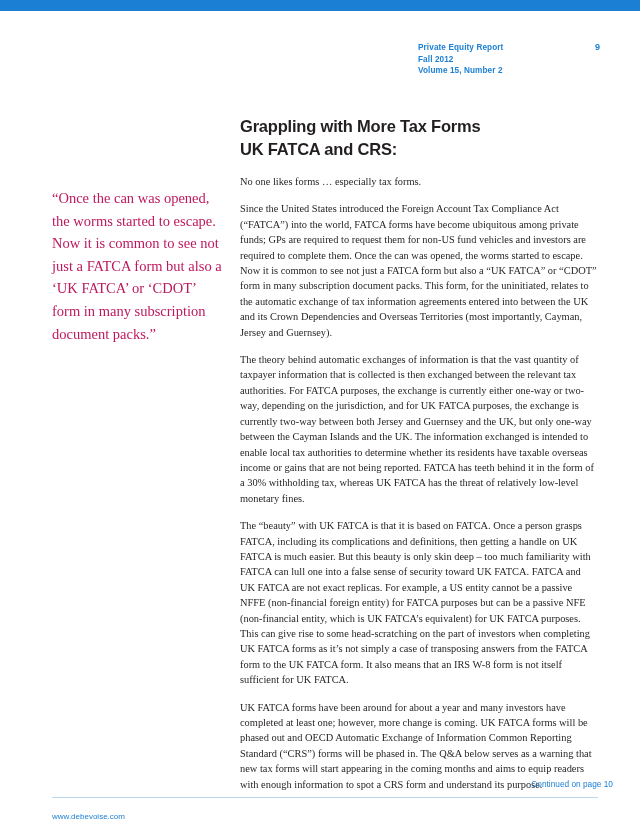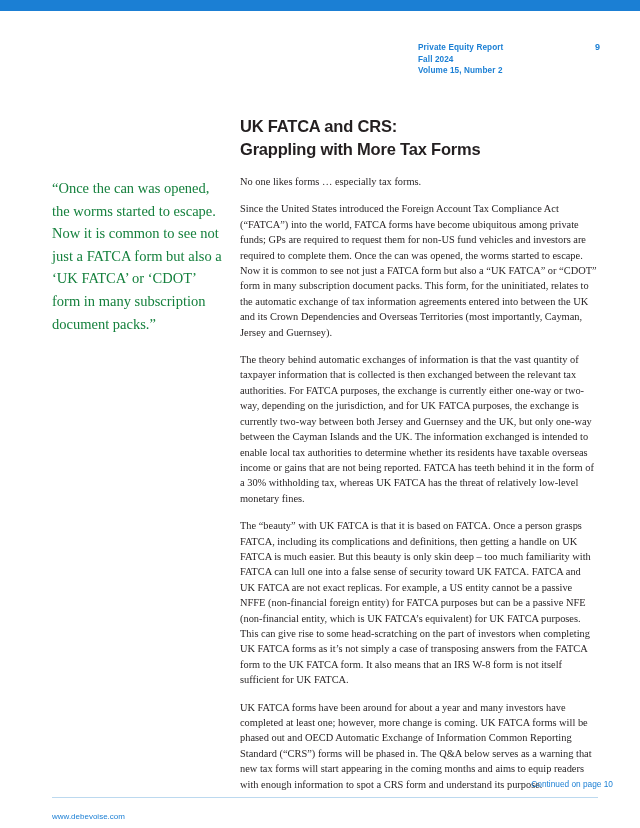--- a/index.html
+++ b/index.html
@@ -81,26 +81,26 @@
     line-height: 23px;
     letter-spacing: -0.2px;
   }
   .article-title .t-line {
     display: block;
   }
   
   .pullquote {
     position: absolute;
     left: 52px;
-    top: 177px;
+    top: 187px;
     width: 175px;
     font-family: "Liberation Serif", serif;
     font-size: 14.5px;
     line-height: 22.6px;
-    color: #15803d;
+    color: #be185d;
   }
   
   .body-col {
     position: absolute;
     left: 240px;
     top: 174px;
     width: 357px;
   }
   .body-col p {
     margin: 0 0 12px 0;
@@ -140,29 +140,29 @@
 </head>
 <body>
 
 <div class="page">
 
   <div class="top-bar"></div>
 
 
   <div class="header-right">
     <div class="hr-line">Private Equity Report</div>
-    <div class="hr-line">Fall 2024</div>
+    <div class="hr-line">Fall 2012</div>
     <div class="hr-line">Volume 15, Number 2</div>
   </div>
 
   <div class="page-number">9</div>
 
   <div class="article-title">
+    <span class="t-line">Grappling with More Tax Forms</span>
     <span class="t-line">UK FATCA and CRS:</span>
-    <span class="t-line">Grappling with More Tax Forms</span>
   </div>
 
   <div class="pullquote">“Once the can was opened, the worms started to escape. Now it is common to see not just a FATCA form but also a ‘UK FATCA’ or ‘CDOT’ form in many subscription document packs.”</div>
 
   <div class="body-col">
     <p>No one likes forms … especially tax forms.</p>
     <p>Since the United States introduced the Foreign Account Tax Compliance Act (“FATCA”) into the world, FATCA forms have become ubiquitous among private funds; GPs are required to request them for non-US fund vehicles and investors are required to complete them.  Once the can was opened, the worms started to escape. Now it is common to see not just a FATCA form but also a “UK FATCA” or “CDOT” form in many subscription document packs.  This form, for the uninitiated, relates to the automatic exchange of tax information agreements entered into between the UK and its Crown Dependencies and Overseas Territories (most importantly, Cayman, Jersey and Guernsey).</p>
     <p>The theory behind automatic exchanges of information is that the vast quantity of taxpayer information that is collected is then exchanged between the relevant tax authorities.  For FATCA purposes, the exchange is currently either one-way or two-way, depending on the jurisdiction, and for UK FATCA purposes, the exchange is currently two-way between both Jersey and Guernsey and the UK, but only one-way between the Cayman Islands and the UK.  The information exchanged is intended to enable local tax authorities to determine whether its residents have taxable overseas income or gains that are not being reported.  FATCA has teeth behind it in the form of a 30% withholding tax, whereas UK FATCA has the threat of relatively low-level monetary fines.</p>
     <p>The “beauty” with UK FATCA is that it is based on FATCA.  Once a person grasps FATCA, including its complications and definitions, then getting a handle on UK FATCA is much easier.  But this beauty is only skin deep – too much familiarity with FATCA can lull one into a false sense of security toward UK FATCA.  FATCA and UK FATCA are not exact replicas.  For example, a US entity cannot be a passive NFFE (non-financial foreign entity) for FATCA purposes but can be a passive NFE (non-financial entity, which is UK FATCA’s equivalent) for UK FATCA purposes.  This can give rise to some head-scratching on the part of investors when completing UK FATCA forms as it’s not simply a case of transposing answers from the FATCA form to the UK FATCA form.  It also means that an IRS W-8 form is not itself sufficient for UK FATCA.</p>
     <p>UK FATCA forms have been around for about a year and many investors have completed at least one; however, more change is coming.  UK FATCA forms will be phased out and OECD Automatic Exchange of Information Common Reporting Standard (“CRS”) forms will be phased in. The Q&amp;A below serves as a warning that new tax forms will start appearing in the coming months and aims to equip readers with enough information to spot a CRS form and understand its purpose.</p>

